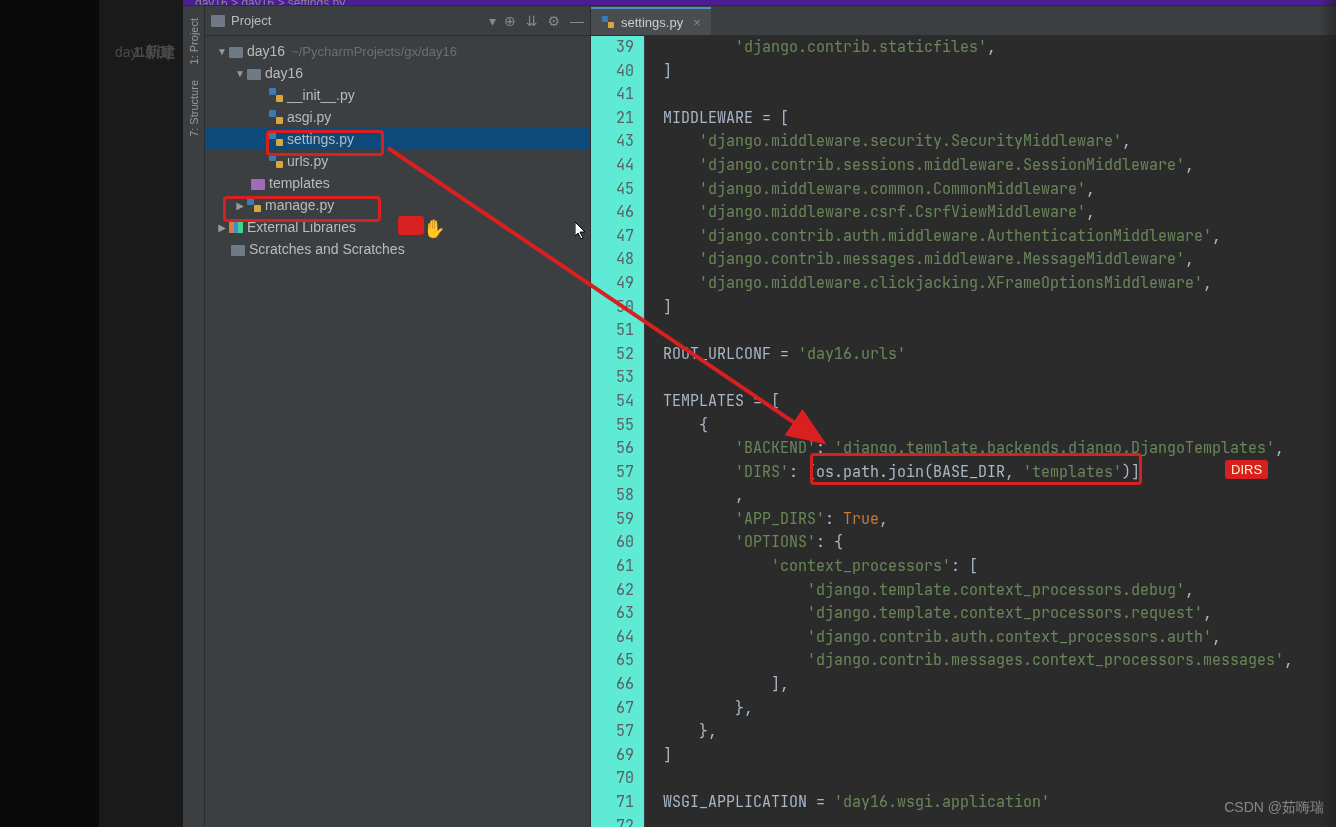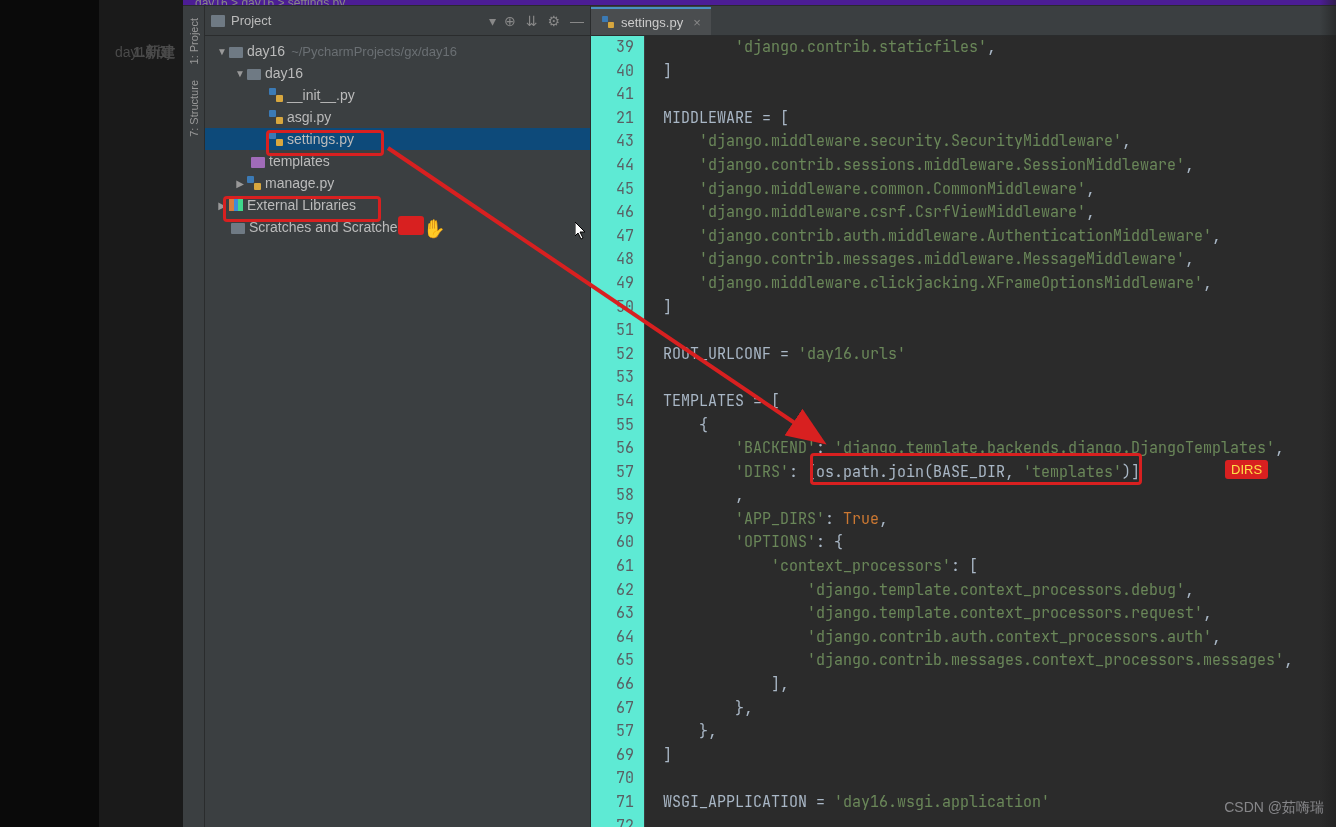--- a/index.html
+++ b/index.html
@@ -29,21 +29,21 @@
 .icon-folder { background: #6f7a84; border-radius: 1px; width: 14px; height: 11px; margin-top: 2px; }
 .icon-folder-open { background: #6f7a84; border-radius: 1px; width: 14px; height: 11px; margin-top: 2px; }
 .icon-folder-purple { background: #a06bb8; border-radius: 1px; width: 14px; height: 11px; margin-top: 2px; }
 .icon-py { width: 14px; height: 14px; position: relative; }
 .icon-py::before { content: ""; position: absolute; width: 7px; height: 7px; background: #3b7ab5; border-radius: 1px; left: 0; top: 0; }
 .icon-py::after { content: ""; position: absolute; width: 7px; height: 7px; background: #d8a73e; border-radius: 1px; right: 0; bottom: 0; }
 .icon-lib { background: linear-gradient(90deg,#d87c3e 33%,#3e8bd8 33% 66%,#3ed88b 66%); width: 14px; height: 12px; }
 .tree-label { white-space: nowrap; }
 .tree-hint { color: #6a6f73; margin-left: 6px; font-size: 13px; }
 .red-box { position: absolute; border: 3px solid #d82020; border-radius: 4px; pointer-events: none; }
-.red-label { position: absolute; background: #d82020; color: #fde047; font-size: 13px; padding: 2px 6px; border-radius: 3px; pointer-events: none; }
+.red-label { position: absolute; background: #d82020; color: #fef9c3; font-size: 13px; padding: 2px 6px; border-radius: 3px; pointer-events: none; }
 .editor-area { flex: 1; display: flex; flex-direction: column; background: #2b2b2b; overflow: hidden; }
 .tab-bar { height: 30px; background: #3b3f41; border-bottom: 1px solid #2a2c2d; display: flex; align-items: flex-end; }
 .tab { height: 28px; background: #4a4d4f; border-top: 2px solid #4a90c2; display: flex; align-items: center; padding: 0 10px; font-size: 13px; color: #ccc; gap: 6px; }
 .tab .icon-py { transform: scale(0.85); }
 .tab-close { color: #888; cursor: pointer; margin-left: 4px; }
 .code-area { flex: 1; display: flex; overflow: hidden; background: #2b2b2b; font-family: "JetBrains Mono","Consolas",monospace; font-size: 15px; line-height: 23.6px; }
 .gutter { width: 54px; background: #5eead4; color: #5a5f63; text-align: right; padding-right: 10px; padding-top: 0; border-right: 1px solid #3a3d3f; }
 .gutter div { height: 23.6px; }
 .fold-gutter { width: 14px; background: #2b2b2b; position: relative; }
 .code-lines { flex: 1; padding-left: 4px; color: #a9b7c6; white-space: pre; position: relative; overflow: hidden; }
@@ -111,20 +111,25 @@
         </div>
         <div class="tree-row">
           <span class="tree-spacer" style="width:60px"></span>
           <span class="tree-node-icon icon-py"></span>
           <span class="tree-label">asgi.py</span>
         </div>
         <div class="tree-row selected">
           <span class="tree-spacer" style="width:60px"></span>
           <span class="tree-node-icon icon-py"></span>
           <span class="tree-label">settings.py</span>
+        </div>
+        <div class="tree-row">
+          <span class="tree-spacer" style="width:60px"></span>
+          <span class="tree-node-icon icon-py"></span>
+          <span class="tree-label">urls.py</span>
         </div>
         <div class="tree-row">
           <span class="tree-spacer" style="width:42px"></span>
           <span class="tree-node-icon icon-folder-purple"></span>
           <span class="tree-label">templates</span>
         </div>
         <div class="tree-row">
           <span class="tree-spacer" style="width:24px"></span>
           <span class="tree-arrow">▶</span>
           <span class="tree-node-icon icon-py"></span>

